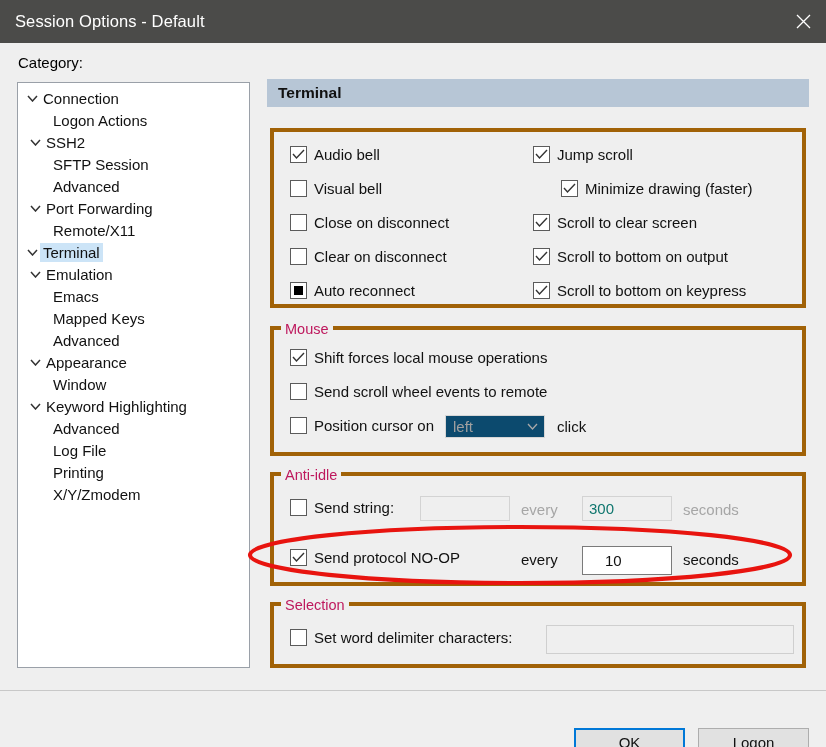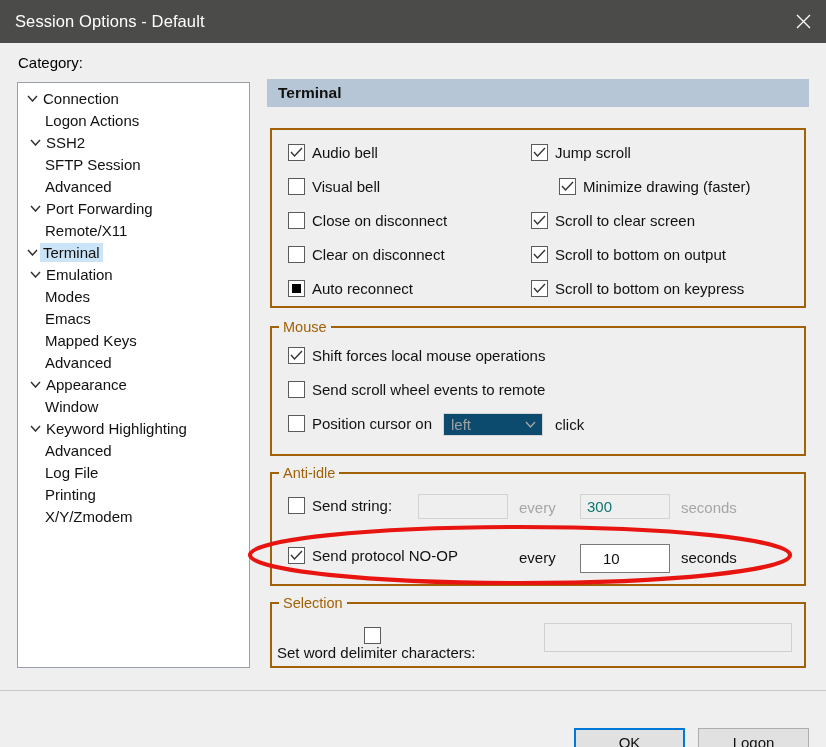--- a/index.html
+++ b/index.html
@@ -61,46 +61,46 @@
     color: #333;
   }
   .tree-arrow svg { display: block; }
   .tree-label { padding: 0 3px; line-height: 19px; }
   .tree-row.selected .tree-label {
     background: #cce4f7;
   }
   .indent-0 { padding-left: 6px; }
   .indent-1 { padding-left: 9px; }
   .indent-2 { padding-left: 42px; }
-  .noarrow { padding-left: 24px; align-items: center; }
+  .noarrow { padding-left: 32px; align-items: center; }
 
   
   .pane-header {
     position: absolute; left: 267px; top: 79px;
     width: 542px; height: 28px;
     background: #b7c6d6;
     display: flex; align-items: center;
   }
   .pane-header-text {
     font-size: 15.5px; font-weight: bold; color: #111;
     margin-left: 11px;
   }
 
   .groupbox {
     position: absolute;
-    border: 2px solid #a16207;
+    border: 4px solid #a16207;
     background: transparent;
   }
   .groupbox > .legend {
     position: absolute;
     top: -9px; left: 7px;
     background: #efefef;
     padding: 0 4px;
     font-size: 14.5px;
-    color: #a16207;
+    color: #be185d;
   }
 
   #grp-general { left: 270px; top: 128px; width: 536px; height: 180px; }
   #grp-mouse   { left: 270px; top: 326px; width: 536px; height: 130px; }
   #grp-anti    { left: 270px; top: 472px; width: 536px; height: 114px; }
   #grp-sel     { left: 270px; top: 602px; width: 536px; height: 66px; }
 
   
   .cb {
     position: relative;
@@ -263,23 +263,20 @@
     </div>
     <div class="tree-row indent-1">
       <span class="tree-arrow">
         <svg width="11" height="7" viewBox="0 0 11 7">
           <path d="M1 1 L5.5 6 L10 1" stroke="#333" stroke-width="1.5" fill="none"></path>
         </svg>
       </span>
       <span class="tree-label">Emulation</span>
     </div>
     <div class="tree-row indent-2 noarrow">
-      <span class="tree-label">Modes</span>
-    </div>
-    <div class="tree-row indent-2 noarrow">
       <span class="tree-label">Emacs</span>
     </div>
     <div class="tree-row indent-2 noarrow">
       <span class="tree-label">Mapped Keys</span>
     </div>
     <div class="tree-row indent-2 noarrow">
       <span class="tree-label">Advanced</span>
     </div>
     <div class="tree-row indent-1">
       <span class="tree-arrow">
@@ -452,21 +449,21 @@
   <div class="static" style="left:247px; top:75px;">every</div>
   <div class="txt" style="left:308px; top:70px; width:90px; height:29px;padding-left:20px;">
     <span class="txt-inner">10</span>
   </div>
   <div class="static" style="left:409px; top:75px;">seconds</div>
 </div>
 
 <div class="groupbox" id="grp-sel">
   <div class="legend">Selection</div>
 
-  <div class="cb abs" style="left:5px; top:23px;flex-direction:column;">
+  <div class="cb abs" style="left:16px; top:23px;">
     <span class="cbbox"></span>
     <span class="cb-label">Set word delimiter characters:</span>
   </div>
   <div class="txt" style="left:272px; top:19px; width:248px; height:29px; border-color:#cfcfcf; background:#efefef;">
     <span class="txt-inner"></span>
   </div>
 </div>
 
 <svg class="annot" viewBox="0 0 548 66">
   <ellipse cx="274" cy="33" rx="270" ry="28" fill="none" stroke="#e8140f" stroke-width="4.2"></ellipse>

